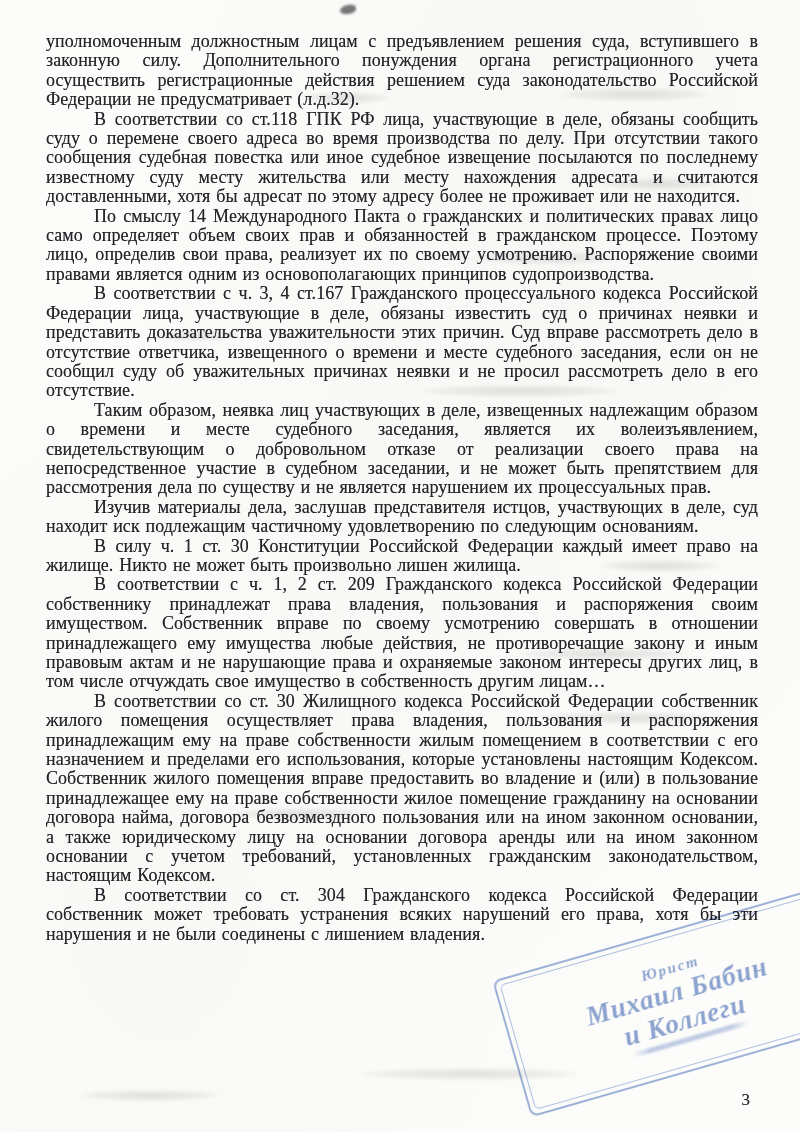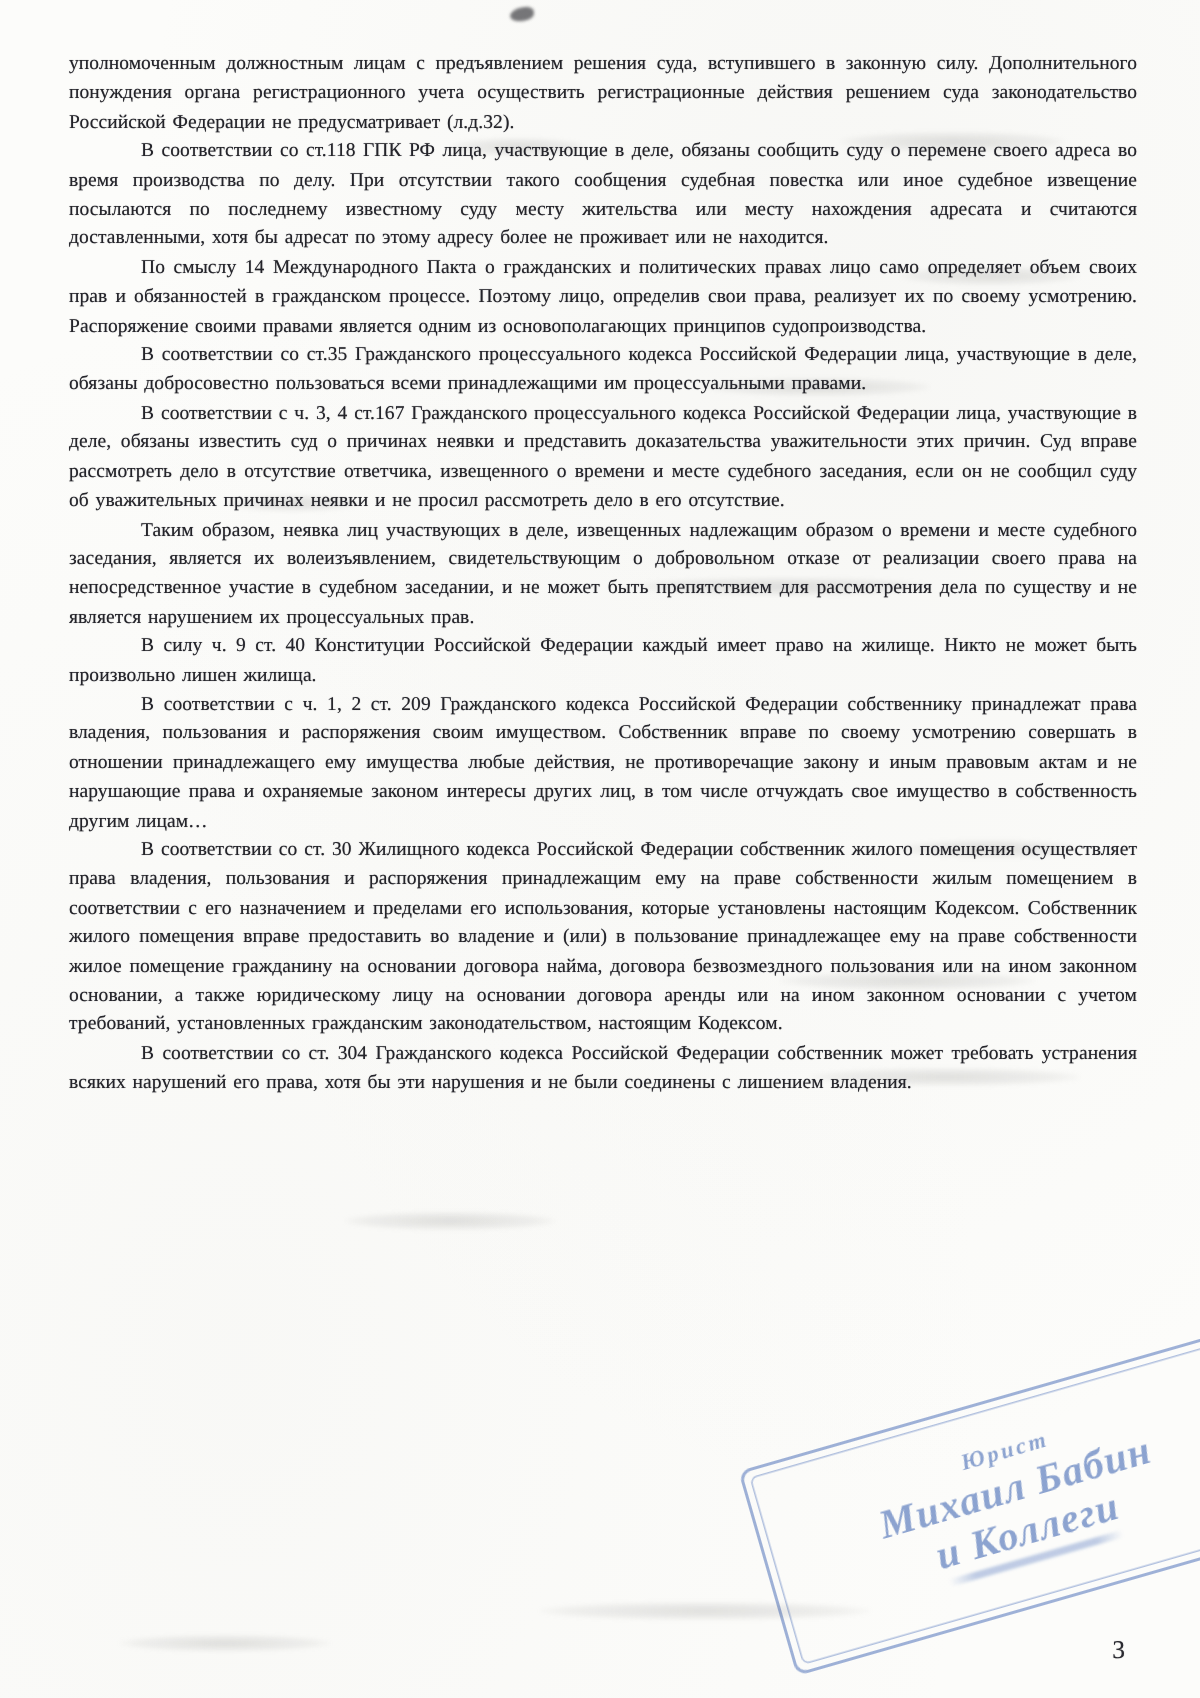--- a/index.html
+++ b/index.html
@@ -20,21 +20,21 @@
   }
   .text-column {
     position:absolute;
     left:46px; top:32px;
     width:712px;
     z-index:2;
   }
   p.para {
     margin:0;
     text-align:justify;
-    font-size:13px;
+    font-size:18px;
     line-height:19.4px;
     color:#24242a;
     text-indent:48px;
     text-shadow:0 0 0.6px rgba(25,25,35,0.55);
     word-spacing:1.2px;
     letter-spacing:0.05px;
   }
   p.para.no-indent { text-indent:0; }
 
   .page-number {
@@ -139,24 +139,24 @@
 <div class="smudge s8"></div>
 <div class="smudge s9"></div>
 <div class="smudge s10"></div>
 <div class="smudge s11"></div>
 <div class="smudge s12"></div>
 
 <div class="text-column">
     <p class="para no-indent">уполномоченным должностным лицам с предъявлением решения суда, вступившего в законную силу. Дополнительного понуждения органа регистрационного учета осуществить регистрационные действия решением суда законодательство Российской Федерации не предусматривает (л.д.32).</p>
     <p class="para">В соответствии со ст.118 ГПК РФ лица, участвующие в деле, обязаны сообщить суду о перемене своего адреса во время производства по делу. При отсутствии такого сообщения судебная повестка или иное судебное извещение посылаются по последнему известному суду месту жительства или месту нахождения адресата и считаются доставленными, хотя бы адресат по этому адресу более не проживает или не находится.</p>
     <p class="para">По смыслу 14 Международного Пакта о гражданских и политических правах лицо само определяет объем  своих  прав и обязанностей в гражданском процессе. Поэтому лицо, определив свои права, реализует их по своему усмотрению. Распоряжение своими правами  является одним из основополагающих принципов судопроизводства.</p>
-    <p class="para">В соответствии со ст.35 Гражданского процессуального кодекса  Российской Федерации лица, участвующие в деле, обязаны добросовестно пользоваться всеми принадлежащими им процессуальными правами.</p>
     <p class="para">В соответствии с ч. 3, 4 ст.167 Гражданского процессуального кодекса  Российской Федерации  лица, участвующие в деле, обязаны известить суд о причинах неявки и представить доказательства уважительности этих причин. Суд вправе рассмотреть дело в отсутствие ответчика, извещенного о времени и месте судебного заседания, если он не сообщил суду об уважительных причинах неявки и не просил рассмотреть дело в его отсутствие.</p>
     <p class="para">Таким образом, неявка лиц участвующих в деле, извещенных надлежащим образом о времени и месте судебного заседания, является их волеизъявлением, свидетельствующим о добровольном отказе от реализации своего права на непосредственное участие  в судебном заседании, и не может быть препятствием для рассмотрения дела по существу и не является нарушением их процессуальных прав.</p>
-    <p class="para">В силу ч. 9 ст. 40 Конституции Российской Федерации  каждый имеет право на жилище. Никто не может быть произвольно лишен жилища.</p>
+    <p class="para">Изучив материалы дела, заслушав представителя истцов, участвующих в деле, суд находит иск подлежащим частичному удовлетворению по следующим основаниям.</p>
+    <p class="para">В силу ч. 1 ст. 30 Конституции Российской Федерации  каждый имеет право на жилище. Никто не может быть произвольно лишен жилища.</p>
     <p class="para">В соответствии с ч. 1, 2 ст. 209 Гражданского кодекса Российской Федерации собственнику принадлежат права владения, пользования и распоряжения своим имуществом. Собственник вправе по своему усмотрению совершать в отношении принадлежащего ему имущества любые действия, не противоречащие закону и иным правовым актам и не нарушающие права и охраняемые законом интересы других лиц, в том числе отчуждать свое имущество в собственность другим лицам…</p>
     <p class="para">В соответствии со ст. 30 Жилищного кодекса Российской Федерации собственник жилого помещения осуществляет права владения, пользования и распоряжения принадлежащим ему на праве собственности жилым помещением в соответствии с его назначением и пределами его использования, которые установлены настоящим Кодексом. Собственник жилого помещения вправе предоставить во владение и (или) в пользование принадлежащее ему на праве собственности жилое помещение гражданину на основании договора найма, договора безвозмездного пользования или на ином законном основании, а также юридическому лицу на основании договора аренды или на ином законном основании с учетом требований, установленных гражданским законодательством, настоящим Кодексом.</p>
     <p class="para">В соответствии со ст. 304 Гражданского кодекса Российской Федерации  собственник может требовать устранения всяких нарушений его права, хотя бы эти нарушения и не были соединены с лишением владения.</p>
   </div>
 
 <div class="stamp">
 
 <div class="stamp-line l0">Юрист</div>
     <div class="stamp-line l1">Михаил Бабин</div>
     <div class="stamp-line l2">и Коллеги</div>

